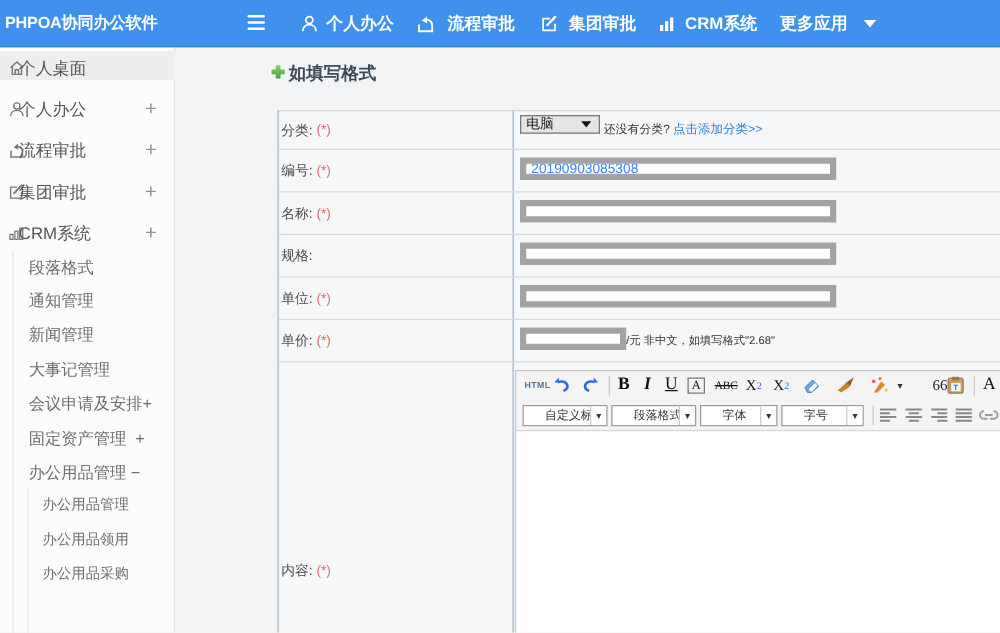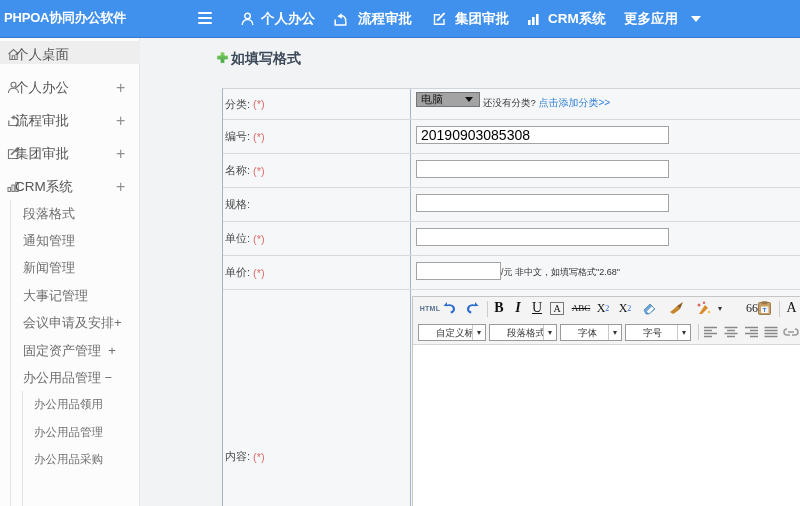--- a/index.html
+++ b/index.html
@@ -28,22 +28,22 @@
 
 #main { position:absolute; left:140px; top:38px; width:660px; height:468px; background:#f2f3f4; }
 #title { position:absolute; left:91px; top:12px; font-size:14px; font-weight:bold; color:#3d4a5a; }
 #plusico { position:absolute; left:76px; top:13px; }
 
 #tbl { position:absolute; left:82px; top:50px; width:600px; border-left:1px solid #a3b5c6; border-top:1px solid #cdd4da; background:#f6f7f8; }
 .trow { position:relative; border-bottom:1px solid #d9d9d9; display:flex; }
 .tlabel { width:188px; padding-left:2px; font-size:11px; color:#4a4a4a; border-right:1px solid #a3b5c6; display:flex; align-items:center; }
 .tval { flex:1; padding-left:5px; display:flex; align-items:center; font-size:11px; color:#333; }
 .red { color:#db6f6f; }
-.inp { height:18px; border:1px solid #a3a3a3; background:#fff; font-size:14px; color:#000000; padding:0 4px; font-family:"Liberation Sans", sans-serif; }
-.sel { display:inline-flex; align-items:center; height:15px; line-height:13px; border:1px solid #767676; background:#a3a3a3; font-size:11px; color:#222; padding:0 4px; position:relative; }
+.inp { height:18px; border:5px solid #a3a3a3; background:#fff; font-size:11px; color:#3b82f6; padding:0 4px; font-family:"Liberation Sans", sans-serif; }
+.sel { display:inline-flex; align-items:center; height:15px; line-height:13px; border:1px solid #767676; background:#e5e5e5; font-size:11px; color:#222; padding:0 4px; position:relative; }
 .sel .ar { width:0; height:0; border-left:4px solid transparent; border-right:4px solid transparent; border-top:5px solid #111; position:absolute; right:6px; }
 .link { color:#2d7fd8; }
 
 #edit { position:absolute; left:272px; top:258px; width:500px; height:330px; border:1px solid #c6c6c6; background:#f4f4f4; }
 #tb1 { position:absolute; left:0; top:0; width:100%; height:24px; }
 #tb2 { position:absolute; left:0; top:24px; width:100%; height:23px; }
 #earea { position:absolute; left:0; top:47px; right:0; bottom:0; background:#fff; border-top:1px solid #d6d6d6; }
 .ti { position:absolute; top:2px; height:18px; display:flex; align-items:center; justify-content:center; }
 .tsep { position:absolute; top:4px; width:1px; height:16px; background:#ccc; }
 .esel { position:absolute; top:3px; height:17px; background:#fff; border:1px solid #9a9a9a; font-size:9.5px; color:#333; line-height:16px; padding-left:17px; overflow:hidden; white-space:nowrap; }
@@ -130,22 +130,22 @@
   </div>
   <div id="l2wrap">
     <div class="l2">段落格式</div>
     <div class="l2">通知管理</div>
     <div class="l2">新闻管理</div>
     <div class="l2">大事记管理</div>
     <div class="l2">会议申请及安排+</div>
     <div class="l2">固定资产管理&nbsp;&nbsp;+</div>
     <div class="l2">办公用品管理&nbsp;−</div>
     <div id="l3wrap">
+      <div class="l3">办公用品管理</div>
       <div class="l3">办公用品领用</div>
-      <div class="l3">办公用品管理</div>
       <div class="l3">办公用品采购</div>
     </div>
   </div>
 </div>
 
 <div id="main">
   <svg id="plusico" width="13" height="13" viewBox="0 0 13 13">
       <defs>
         <linearGradient id="gp" x1="0" y1="0" x2="0" y2="1">
           <stop offset="0" stop-color="#8fd46f"></stop>

